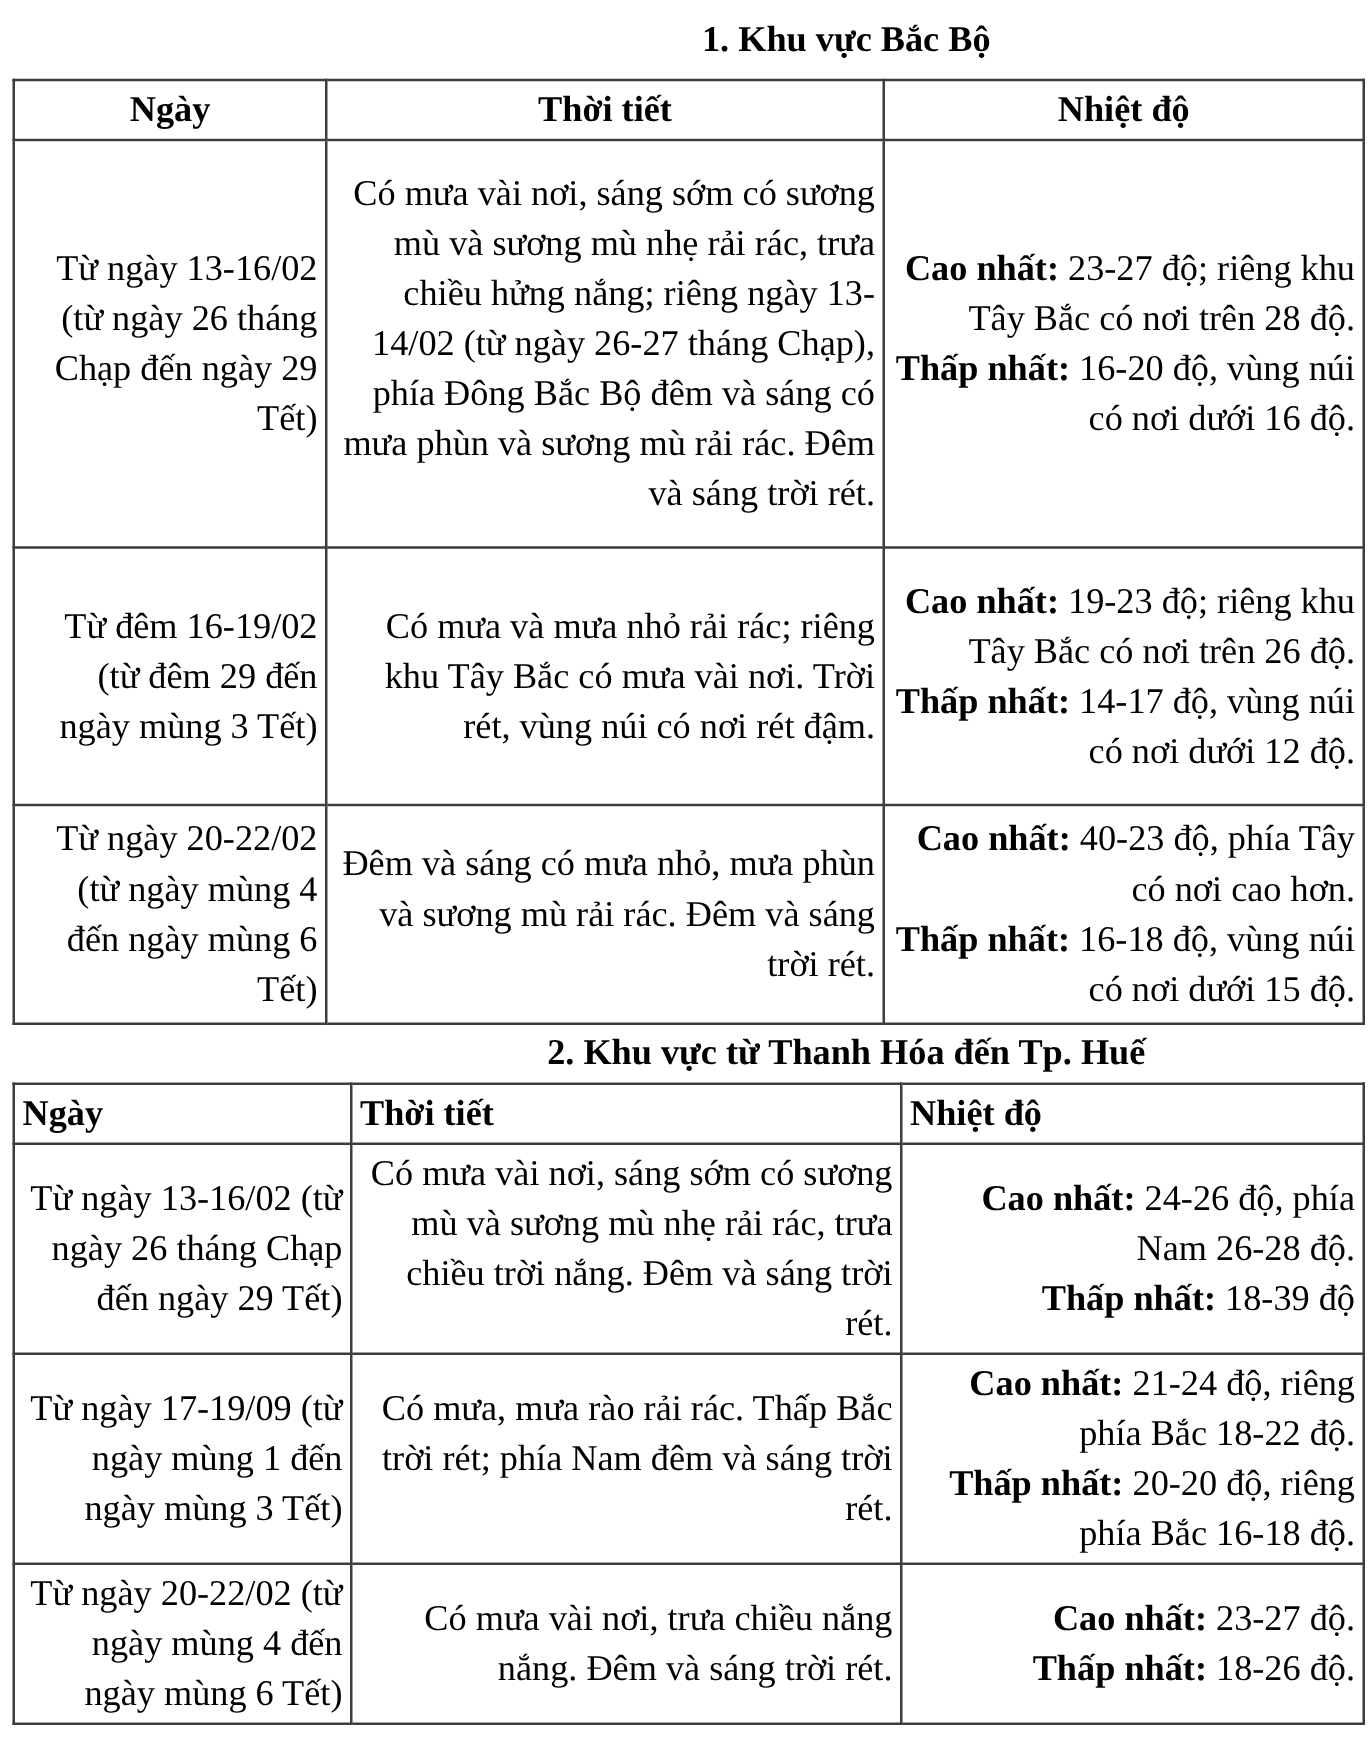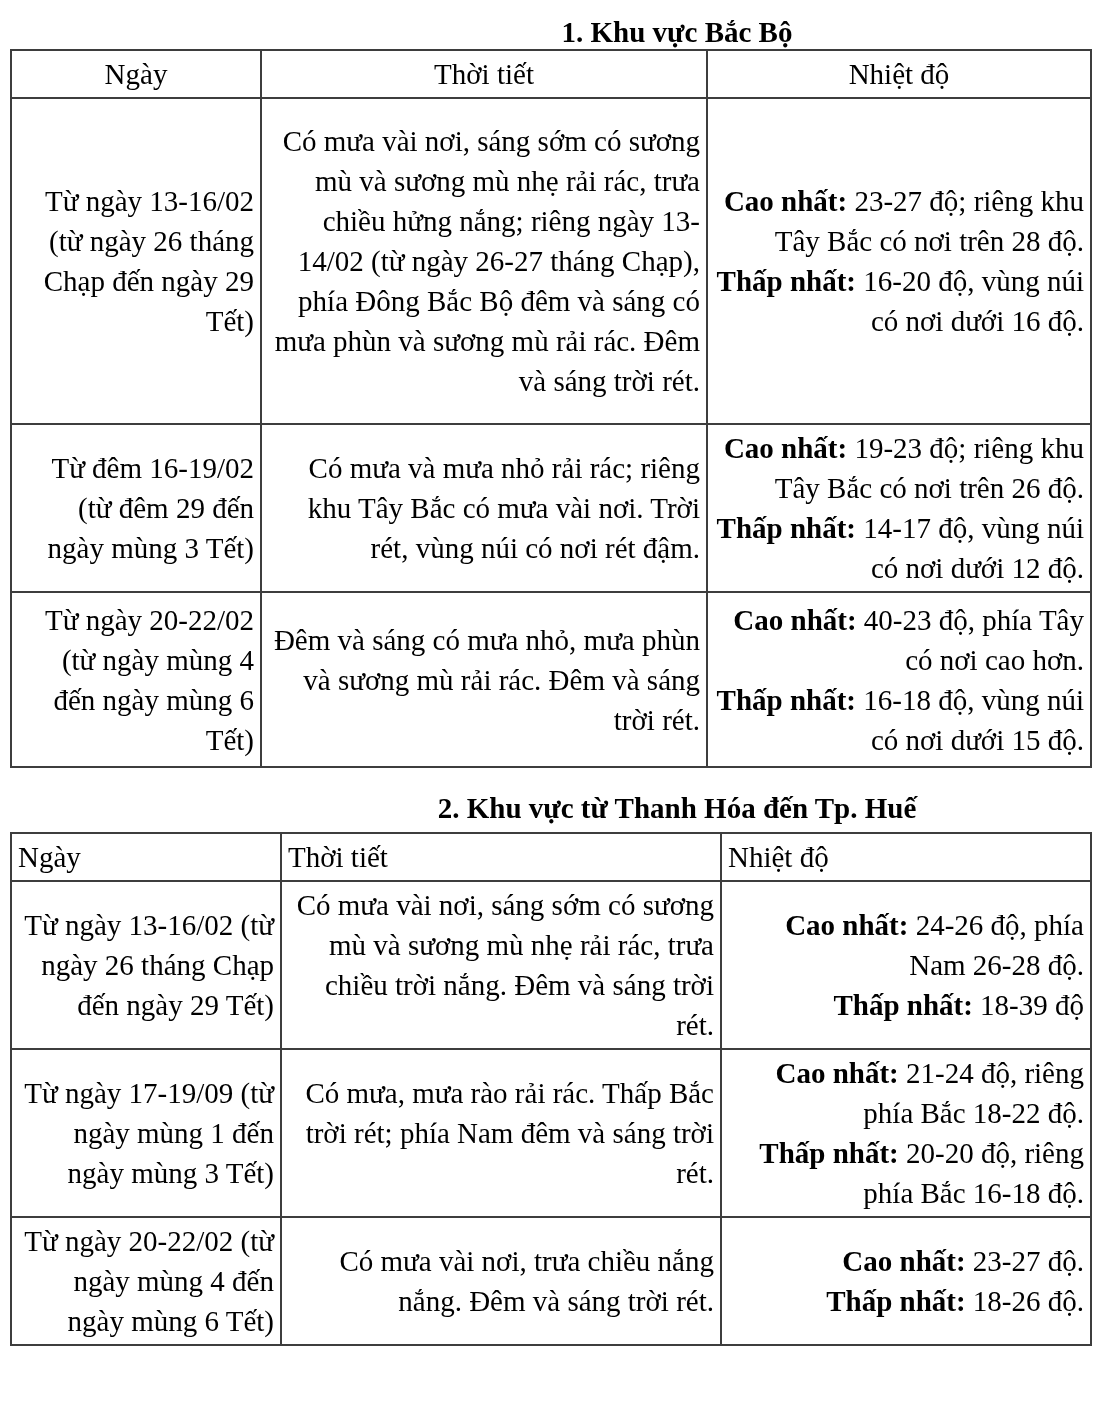--- a/index.html
+++ b/index.html
@@ -13,49 +13,49 @@
     width: 1096px;
     background: #ffffff;
   }
   .section-title {
     font-size: 29px;
     font-weight: bold;
     text-align: center;
     padding-left: 258px; 
     margin: 0;
   }
-  .title-1 { padding-top: 16px; padding-bottom: 0; }
-  .title-2 { padding-top: 24px; padding-bottom: 7px; }
+  .title-1 { padding-top: 16px; padding-bottom: 14px; }
+  .title-2 { padding-top: 6px; padding-bottom: 7px; }
 
   table.forecast {
     border-collapse: collapse;
     table-layout: fixed;
     margin-left: 10px;
     width: 1080px;
     font-size: 29px;
     line-height: 1.38;
   }
   table.forecast th,
   table.forecast td {
     border: 2px solid #3d3d3d;
     padding: 3px 6px;
     vertical-align: middle;
     overflow: hidden;
   }
   table.forecast th {
-    font-weight: normal;
+    font-weight: bold;
     height: 34px;
     font-size: 29px;
   }
   table.t1 th { text-align: center; }
   table.t2 th { text-align: left; }
   table.forecast td { text-align: right; }
 
   .t1 .r1 { height: 326px; }
-  .t1 .r2 { height: 168px; }
+  .t1 .r2 { height: 206px; }
   .t1 .r3 { height: 175px; }
   .t2 .r1 { height: 162px; }
   .t2 .r2 { height: 166px; }
   .t2 .r3 { height: 116px; }
 
   .temp-line b { font-weight: bold; }
 </style>
 </head>
 <body>
 

